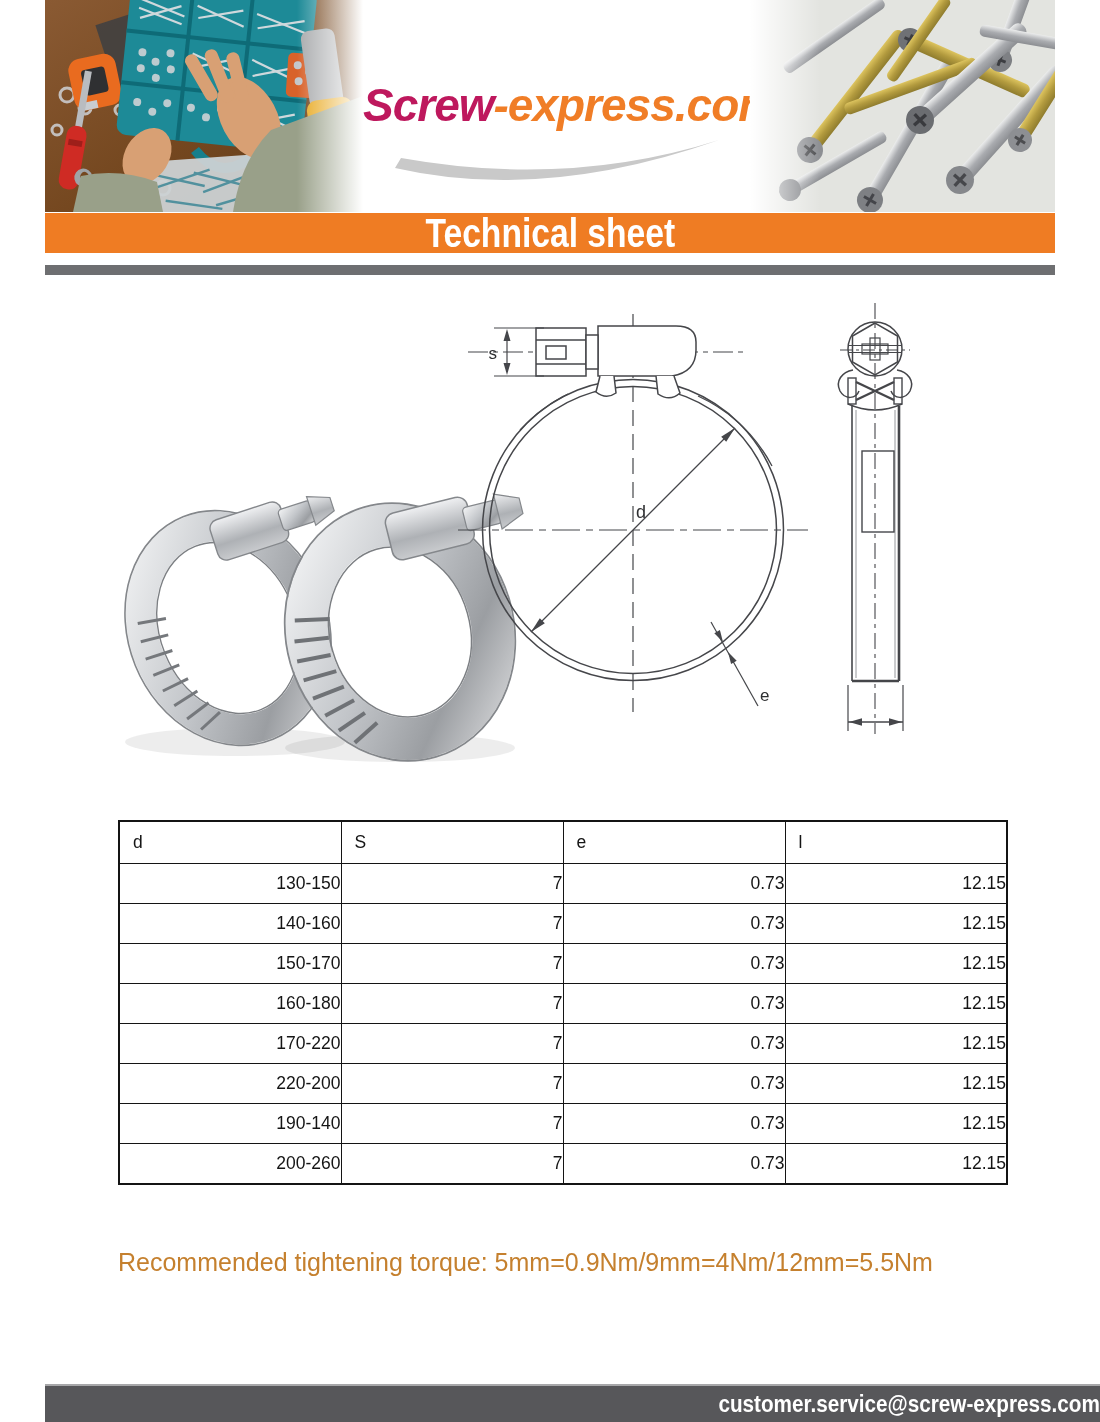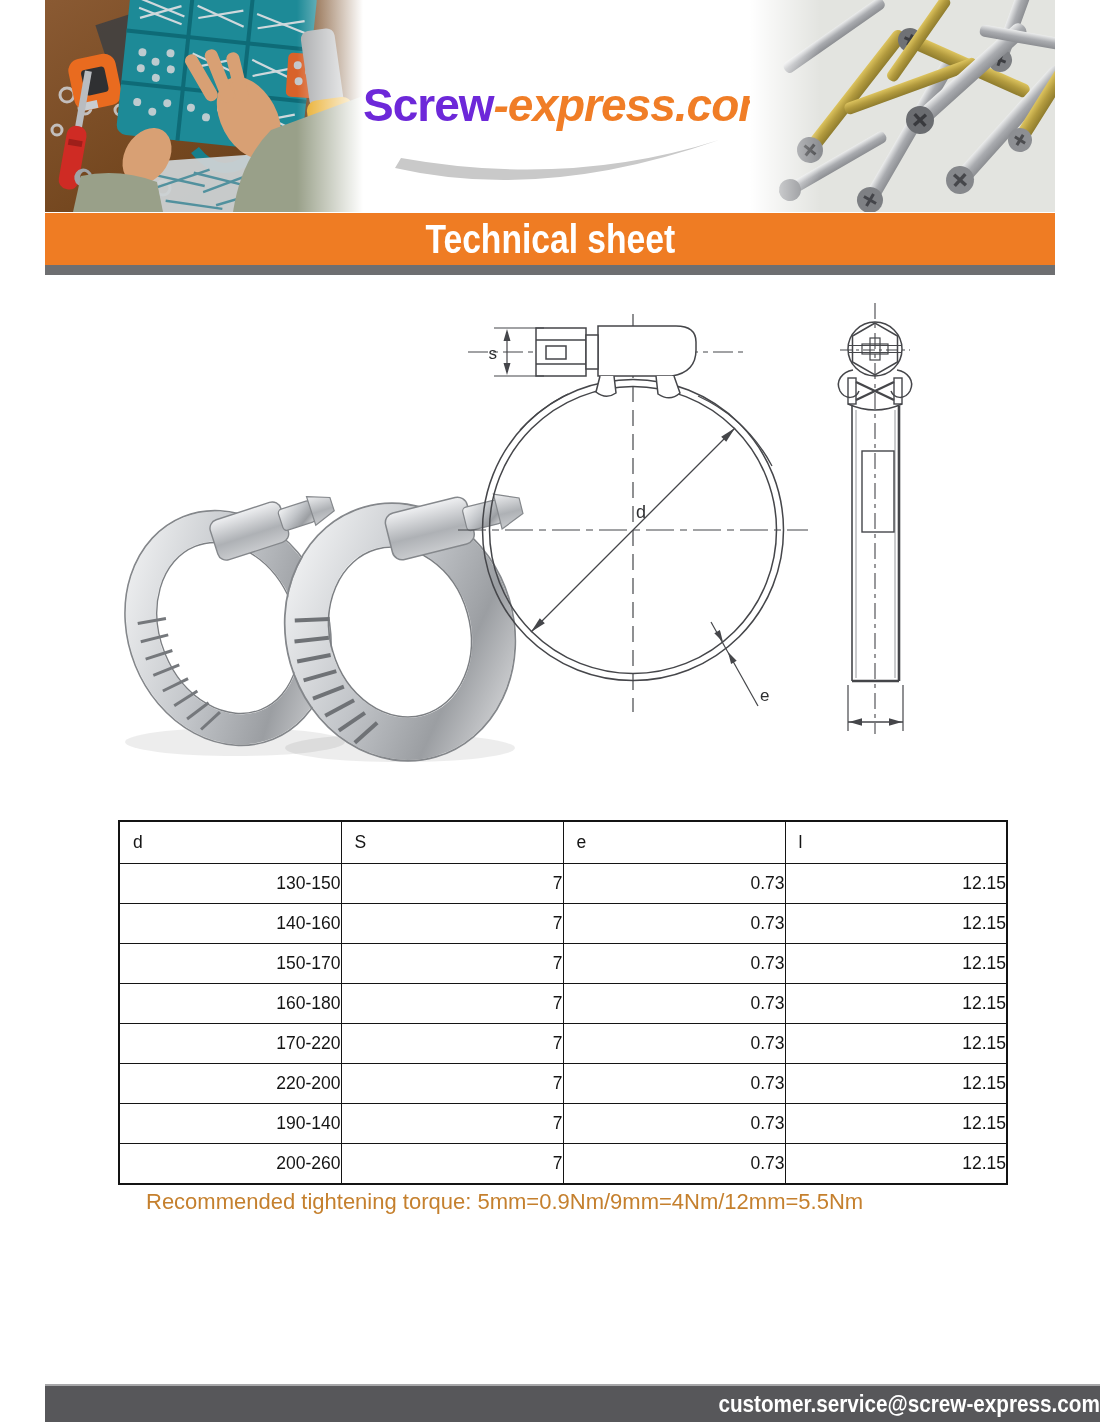--- a/index.html
+++ b/index.html
@@ -6,43 +6,43 @@
   .page{position:relative;width:1100px;height:1422px;background:#ffffff;overflow:hidden;
         font-family:"Liberation Sans",sans-serif;color:#1a1a1a;}
 
   
   .photo{position:absolute;top:0;height:212px;overflow:hidden;}
   .photo-left{left:45px;width:318px;}
   .photo-right{left:750px;width:305px;}
   .logo-wrap{position:absolute;left:363px;top:0;width:387px;height:212px;text-align:center;}
   .logo-line{position:absolute;left:0;top:78px;width:100%;font-size:46px;font-weight:bold;
              letter-spacing:-1px;white-space:nowrap;}
-  .logo-dark{color:#6d28d9;}
+  .logo-dark{color:#be185d;font-style:italic;}
   .logo-orange{color:#f07d26;font-style:italic;}
   .swoosh{position:absolute;left:20px;top:128px;}
 
   
-  .banner{position:absolute;left:45px;top:213px;width:1010px;height:52px;background:#ef7c23;
+  .banner{position:absolute;left:45px;top:213px;width:1010px;height:40px;background:#ef7c23;
           display:flex;align-items:center;justify-content:center;}
   .banner-title{color:#ffffff;font-size:41px;font-weight:800;letter-spacing:0px;
                 transform:scaleX(0.82);transform-origin:center;}
   .banner-shadow{position:absolute;left:45px;top:265px;width:1010px;height:10px;background:#6e6f71;}
 
   
   .drawing{position:absolute;left:45px;top:290px;width:1010px;height:480px;}
 
   
   table.spec{position:absolute;left:118px;top:820px;width:890px;border-collapse:collapse;
              table-layout:fixed;font-size:17.5px;color:#151515;border:2px solid #141414;}
   table.spec th,table.spec td{border:1px solid #141414;text-align:left;font-weight:normal;
              padding:0 0 0 13px;}
   table.spec th{height:41px;}
   table.spec td{height:39px;text-align:right;}
 
-  .note{position:absolute;left:118px;top:1189px;font-size:22px;color:#c5802e;margin-left:28px;}
+  .note{position:absolute;left:118px;top:1248px;font-size:25px;color:#c5802e;}
 
   .footer{position:absolute;left:45px;top:1384px;width:1055px;height:38px;background:#57575a;
           border-top:2px solid #a7a7a9;box-sizing:border-box;display:flex;align-items:center;
           justify-content:flex-end;}
   .footer-email{color:#ffffff;font-size:23px;font-weight:bold;transform:scaleX(0.9);
                 transform-origin:right center;white-space:nowrap;}
 </style>
 </head>
 <body>
 

